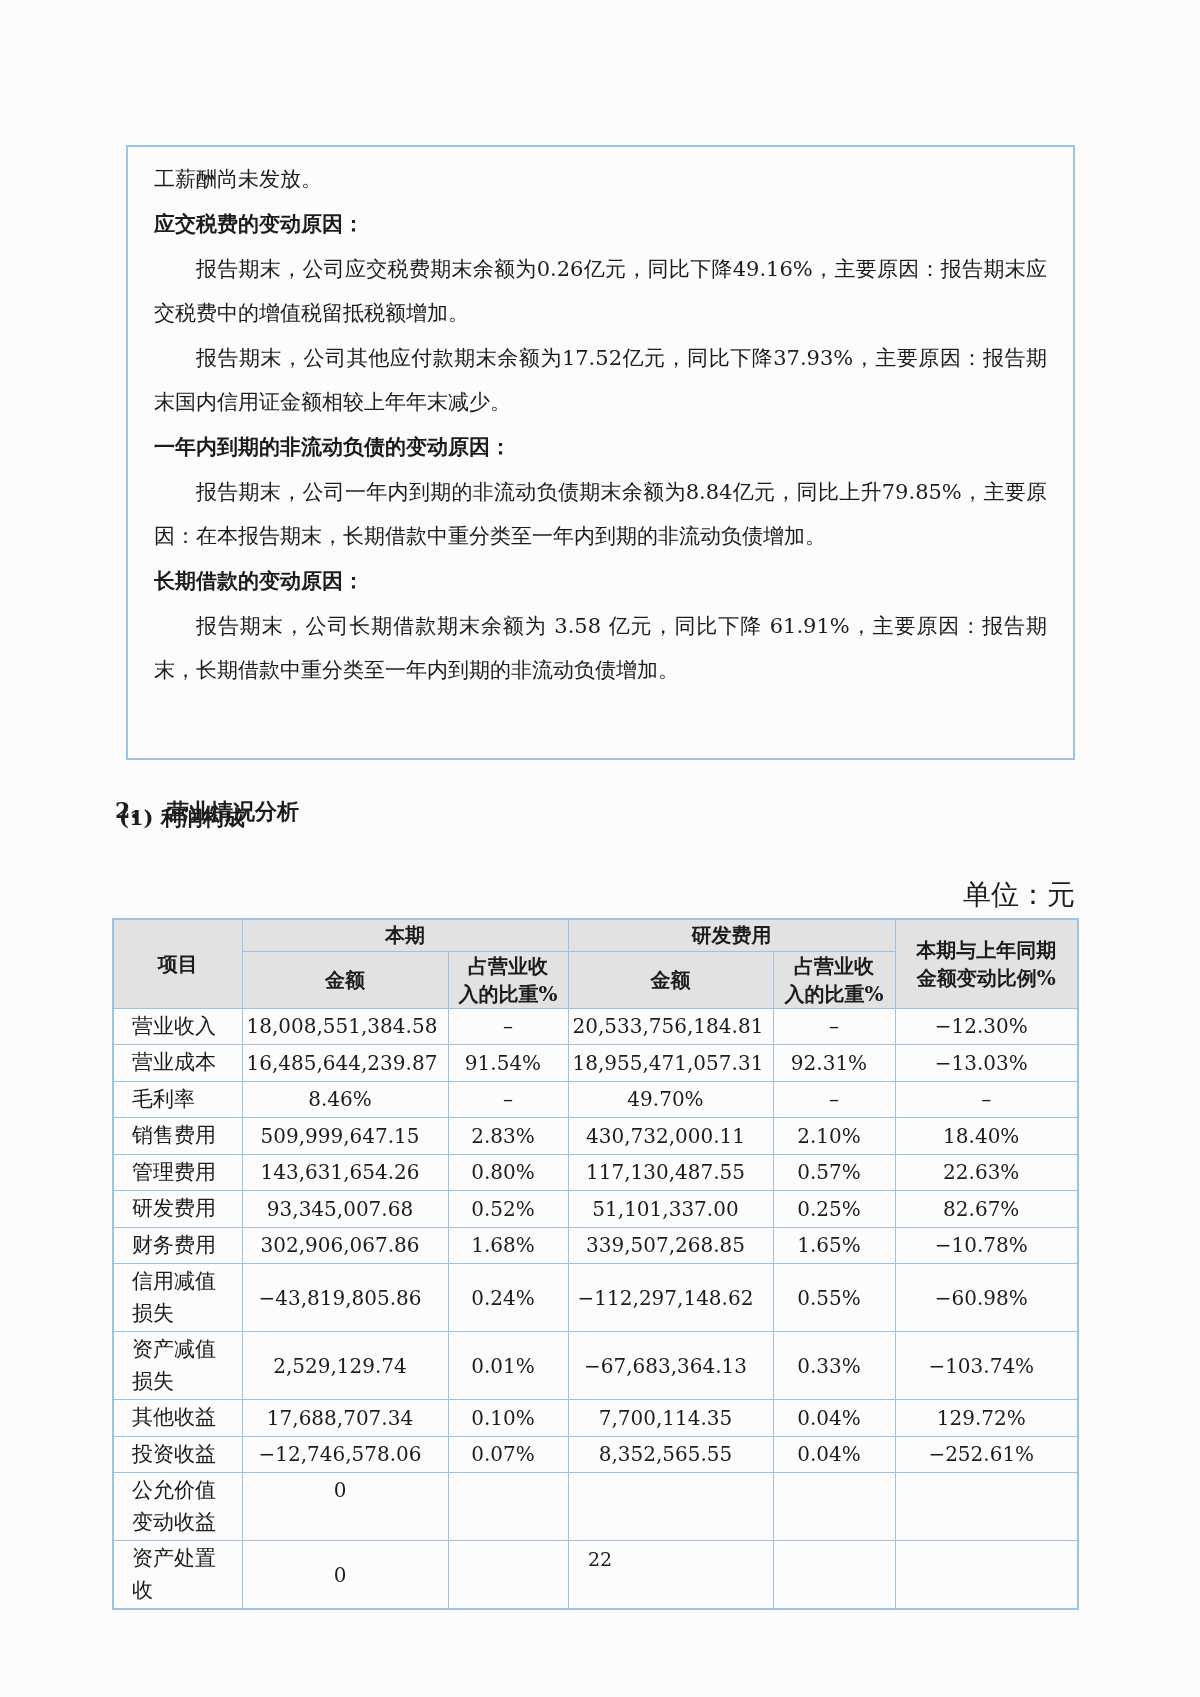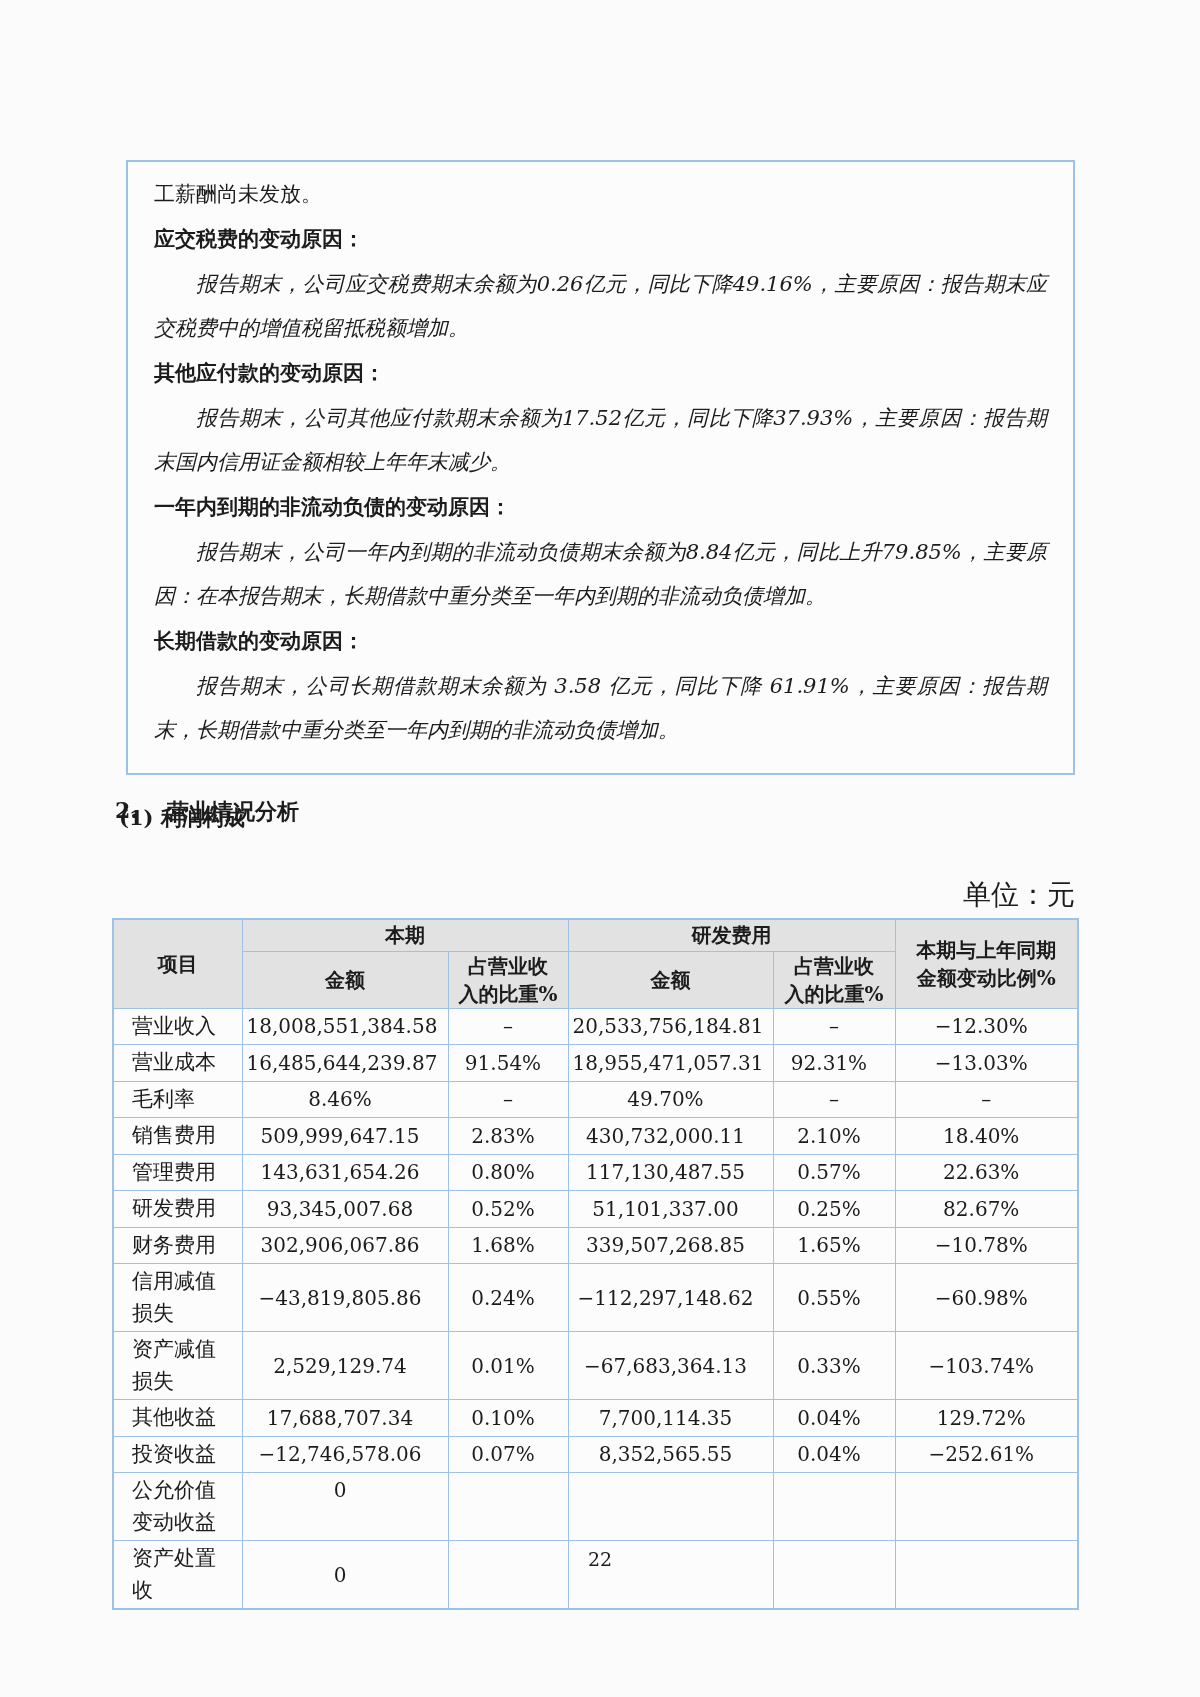--- a/index.html
+++ b/index.html
@@ -10,36 +10,36 @@
     height: 1697px;
     background: #fbfbfb;
     font-family: "DejaVu Serif", "Liberation Serif", serif;
     color: #1c1c1c;
   }
 
   
   .reason-box {
     position: absolute;
     left: 126px;
-    top: 160px;
+    top: 145px;
     width: 949px;
     height: 615px;
     border: 2px solid #9cc2e5;
     background: #fcfcfc;
     padding: 10px 26px 0 26px;
     overflow: hidden;
   }
   .reason-box p {
     font-size: 21px;
     line-height: 44px;
     text-align: justify;
     margin-bottom: 1px;
   }
   .reason-box p.head { font-weight: 700; text-align: left; }
-  .reason-box p.indent { text-indent: 2em; font-style: italic; }
+  .reason-box p.indent { text-indent: 2em; }
 
   
   .sec-heading {
     position: absolute;
     left: 115px;
     top: 797px;
     display: flex;
     font-size: 22px;
     font-weight: 700;
   }
@@ -102,21 +102,20 @@
     font-size: 19px;
   }
 </style>
 </head>
 <body>
 
 <div class="reason-box">
   <p>工薪酬尚未发放。</p>
   <p class="head">应交税费的变动原因：</p>
   <p class="indent">报告期末，公司应交税费期末余额为0.26亿元，同比下降49.16%，主要原因：报告期末应交税费中的增值税留抵税额增加。</p>
-  <p class="head">其他应付款的变动原因：</p>
   <p class="indent">报告期末，公司其他应付款期末余额为17.52亿元，同比下降37.93%，主要原因：报告期末国内信用证金额相较上年年末减少。</p>
   <p class="head">一年内到期的非流动负债的变动原因：</p>
   <p class="indent">报告期末，公司一年内到期的非流动负债期末余额为8.84亿元，同比上升79.85%，主要原因：在本报告期末，长期借款中重分类至一年内到期的非流动负债增加。</p>
   <p class="head">长期借款的变动原因：</p>
   <p class="indent">报告期末，公司长期借款期末余额为 3.58 亿元，同比下降 61.91%，主要原因：报告期末，长期借款中重分类至一年内到期的非流动负债增加。</p>
 </div>
 
 <div class="sec-heading">
   <span class="sec-num">2.</span>
   <span>营业情况分析</span>

